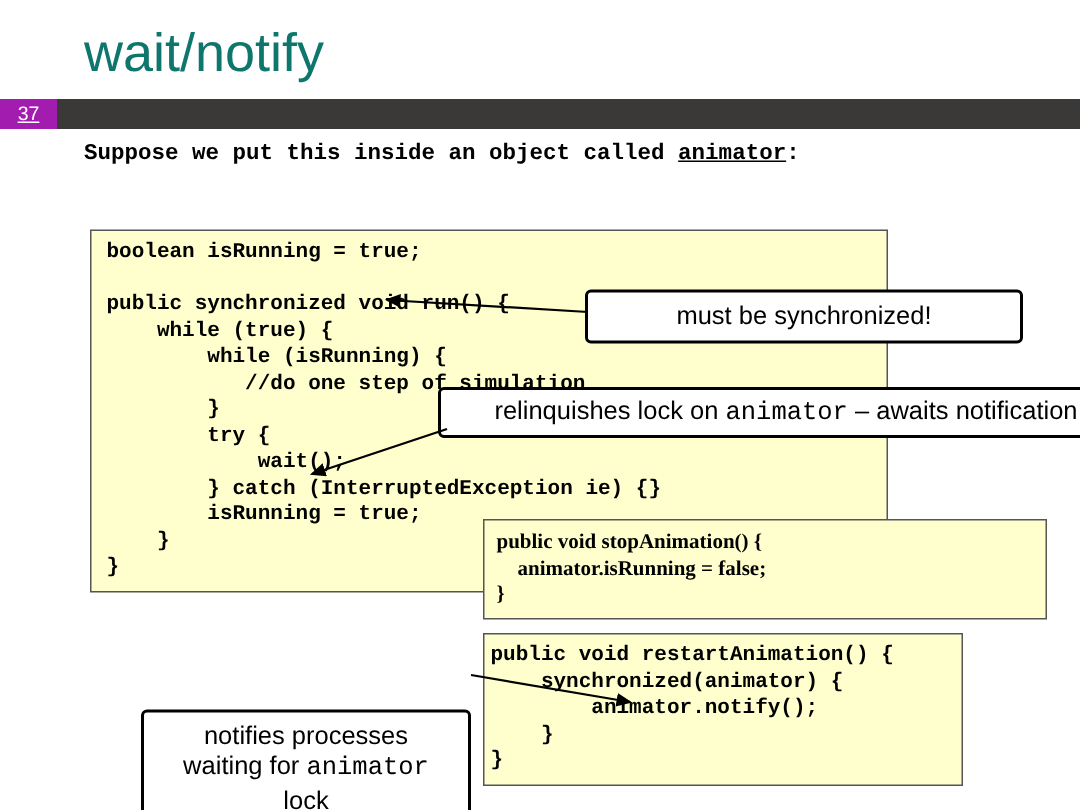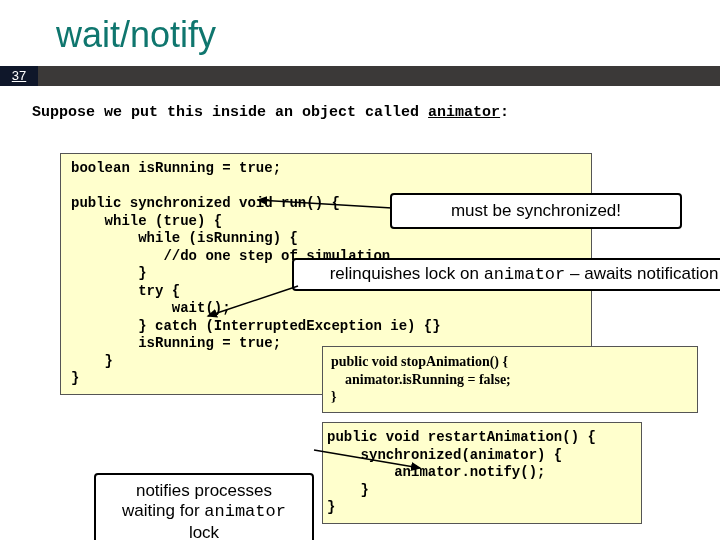--- a/index.html
+++ b/index.html
@@ -17,36 +17,37 @@
     padding: 14px 0 10px 56px;
     font-weight: normal;
   }
   .bar-row {
     display: flex;
     height: 20px;
     width: 100%;
   }
   .page-num {
     width: 38px;
-    background: #0f172a;
+    background: #a21caf;
     color: #fff;
     font-size: 13px;
     text-align: center;
     line-height: 20px;
     text-decoration: underline;
   }
   .bar-rest {
     flex: 1;
     background: #3b3938;
   }
   .intro {
     font-family: "Courier New", monospace;
     font-weight: bold;
     font-size: 15px;
-    padding: 18px 0 6px 32px;
+    padding: 8px 0 6px 32px;
+    margin-left: 24px;
   }
   .intro .u { text-decoration: underline; }
   .code-box {
     position: absolute;
     background: #ffffcd;
     border: 1px solid #555;
     font-family: "Courier New", monospace;
     font-size: 14px;
     font-weight: bold;
     white-space: pre;

